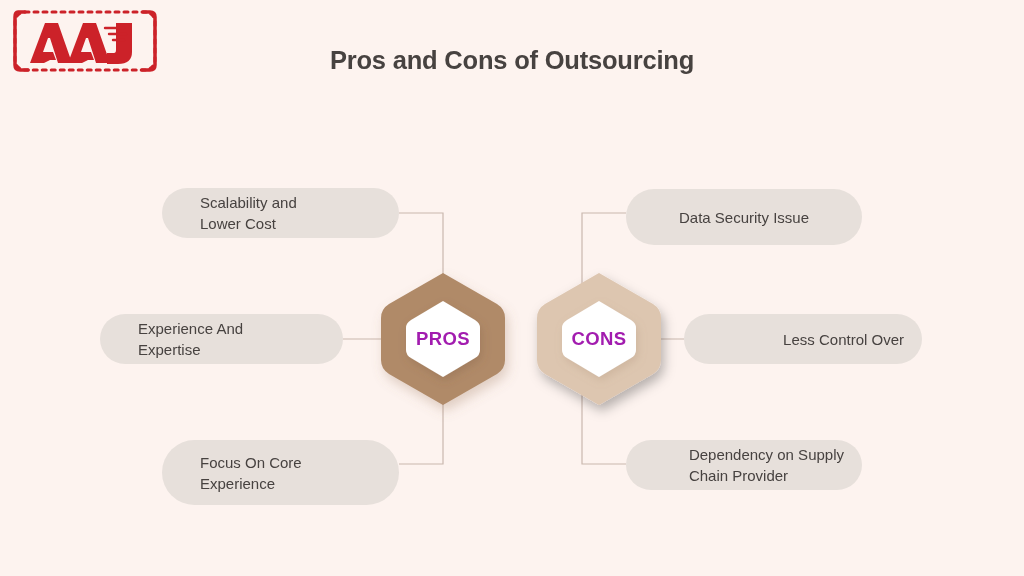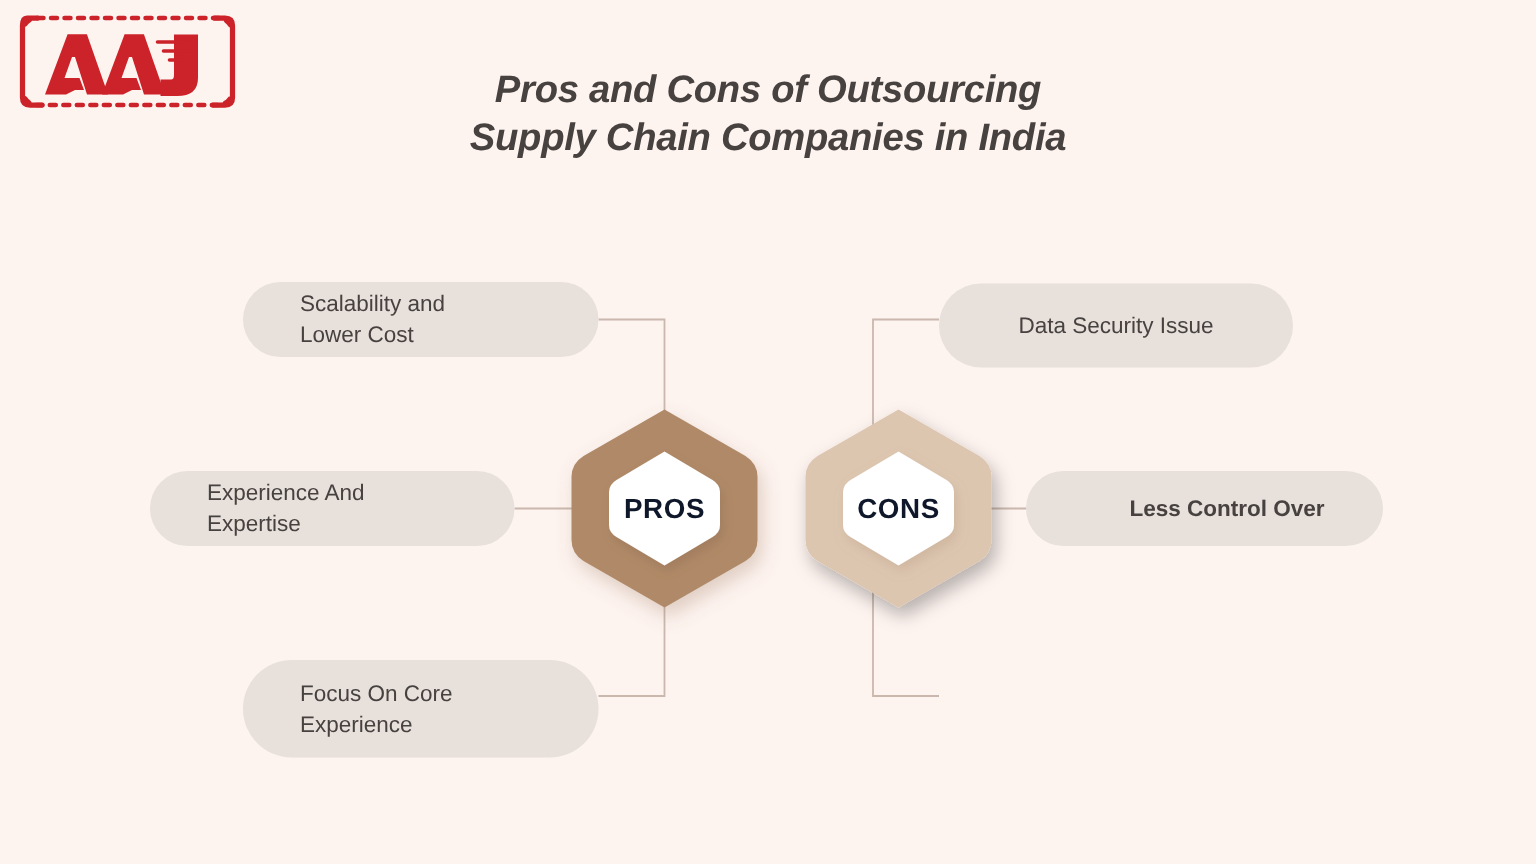--- a/index.html
+++ b/index.html
@@ -36,21 +36,20 @@
     position: absolute;
     left: 212px;
     top: 44px;
     width: 600px;
     text-align: center;
     color: #474240;
     font-size: 25.5px;
     font-weight: bold;
     line-height: 32px;
     letter-spacing: -0.2px;
-    font-style: italic;
   }
   .title .line { display: block; }
 
   
   .connectors {
     position: absolute;
     left: 0; top: 0;
     width: 1024px; height: 576px;
     pointer-events: none;
   }
@@ -66,21 +65,21 @@
     position: absolute;
     left: 0;
     top: 0;
     width: 140px;
     height: 148px;
     display: flex;
     align-items: center;
     justify-content: center;
     font-size: 18.5px;
     font-weight: bold;
-    color: #0f172a;
+    color: #a21caf;
     letter-spacing: 0.4px;
   }
   #hex-pros { left: 373px; top: 265px; }
   #hex-cons { left: 529px; top: 265px; }
 
   
   .pill {
     position: absolute;
     background: #e7e0db;
     border-radius: 999px;
@@ -88,21 +87,21 @@
     align-items: center;
     color: #474240;
     font-size: 15px;
     line-height: 21px;
     box-sizing: border-box;
   }
   .pill .txt { display: block; }
   .pill .txt .l { display: block; white-space: nowrap; }
 
   .pill.left  { padding-left: 38px; padding-right: 18px; justify-content: flex-start; }
-  .pill.right { padding-left: 48px; padding-right: 18px; justify-content: center; font-weight: bold; }
+  .pill.right { padding-left: 48px; padding-right: 18px; justify-content: flex-end; }
   .pill.center { justify-content: center; padding-left: 18px; padding-right: 18px; }
 
   #pill-scalability { left: 162px; top: 188px; width: 237px; height: 50px; }
   #pill-experience  { left: 100px; top: 314px; width: 243px; height: 50px; }
   #pill-focus       { left: 162px; top: 440px; width: 237px; height: 65px; }
 
   #pill-security    { left: 626px; top: 189px; width: 236px; height: 56px; }
   #pill-control     { left: 684px; top: 314px; width: 238px; height: 50px; }
   #pill-dependency  { left: 626px; top: 440px; width: 236px; height: 50px; }
 </style>
@@ -133,21 +132,20 @@
       <g stroke="#cc2229" stroke-width="2.4" stroke-linecap="round">
         <line x1="93" y1="20" x2="112" y2="20"></line>
         <line x1="97" y1="26" x2="114" y2="26"></line>
         <line x1="101" y1="32" x2="112" y2="32"></line>
       </g>
     </svg>
   </div>
 
   <div class="title">
     <span class="line">Pros and Cons of Outsourcing</span>
-    <span class="line">Supply Chain Companies in India</span>
   </div>
 
   <svg class="connectors" viewBox="0 0 1024 576">
     <g fill="none" stroke="#cab8ae" stroke-width="1.2">
 
       <path d="M 399 213 L 443 213 L 443 292"></path>
 
       <path d="M 343 339 L 400 339"></path>
 
       <path d="M 443 387 L 443 464 L 399 464"></path>
@@ -218,14 +216,20 @@
       <span class="l">Data Security Issue</span>
     </span>
   </div>
 
   <div class="pill right" id="pill-control">
     <span class="txt">
       <span class="l">Less Control Over</span>
     </span>
   </div>
 
+  <div class="pill right" id="pill-dependency">
+    <span class="txt">
+      <span class="l">Dependency on Supply</span>
+      <span class="l">Chain Provider</span>
+    </span>
+  </div>
 
 </div>
 
 </body></html>

